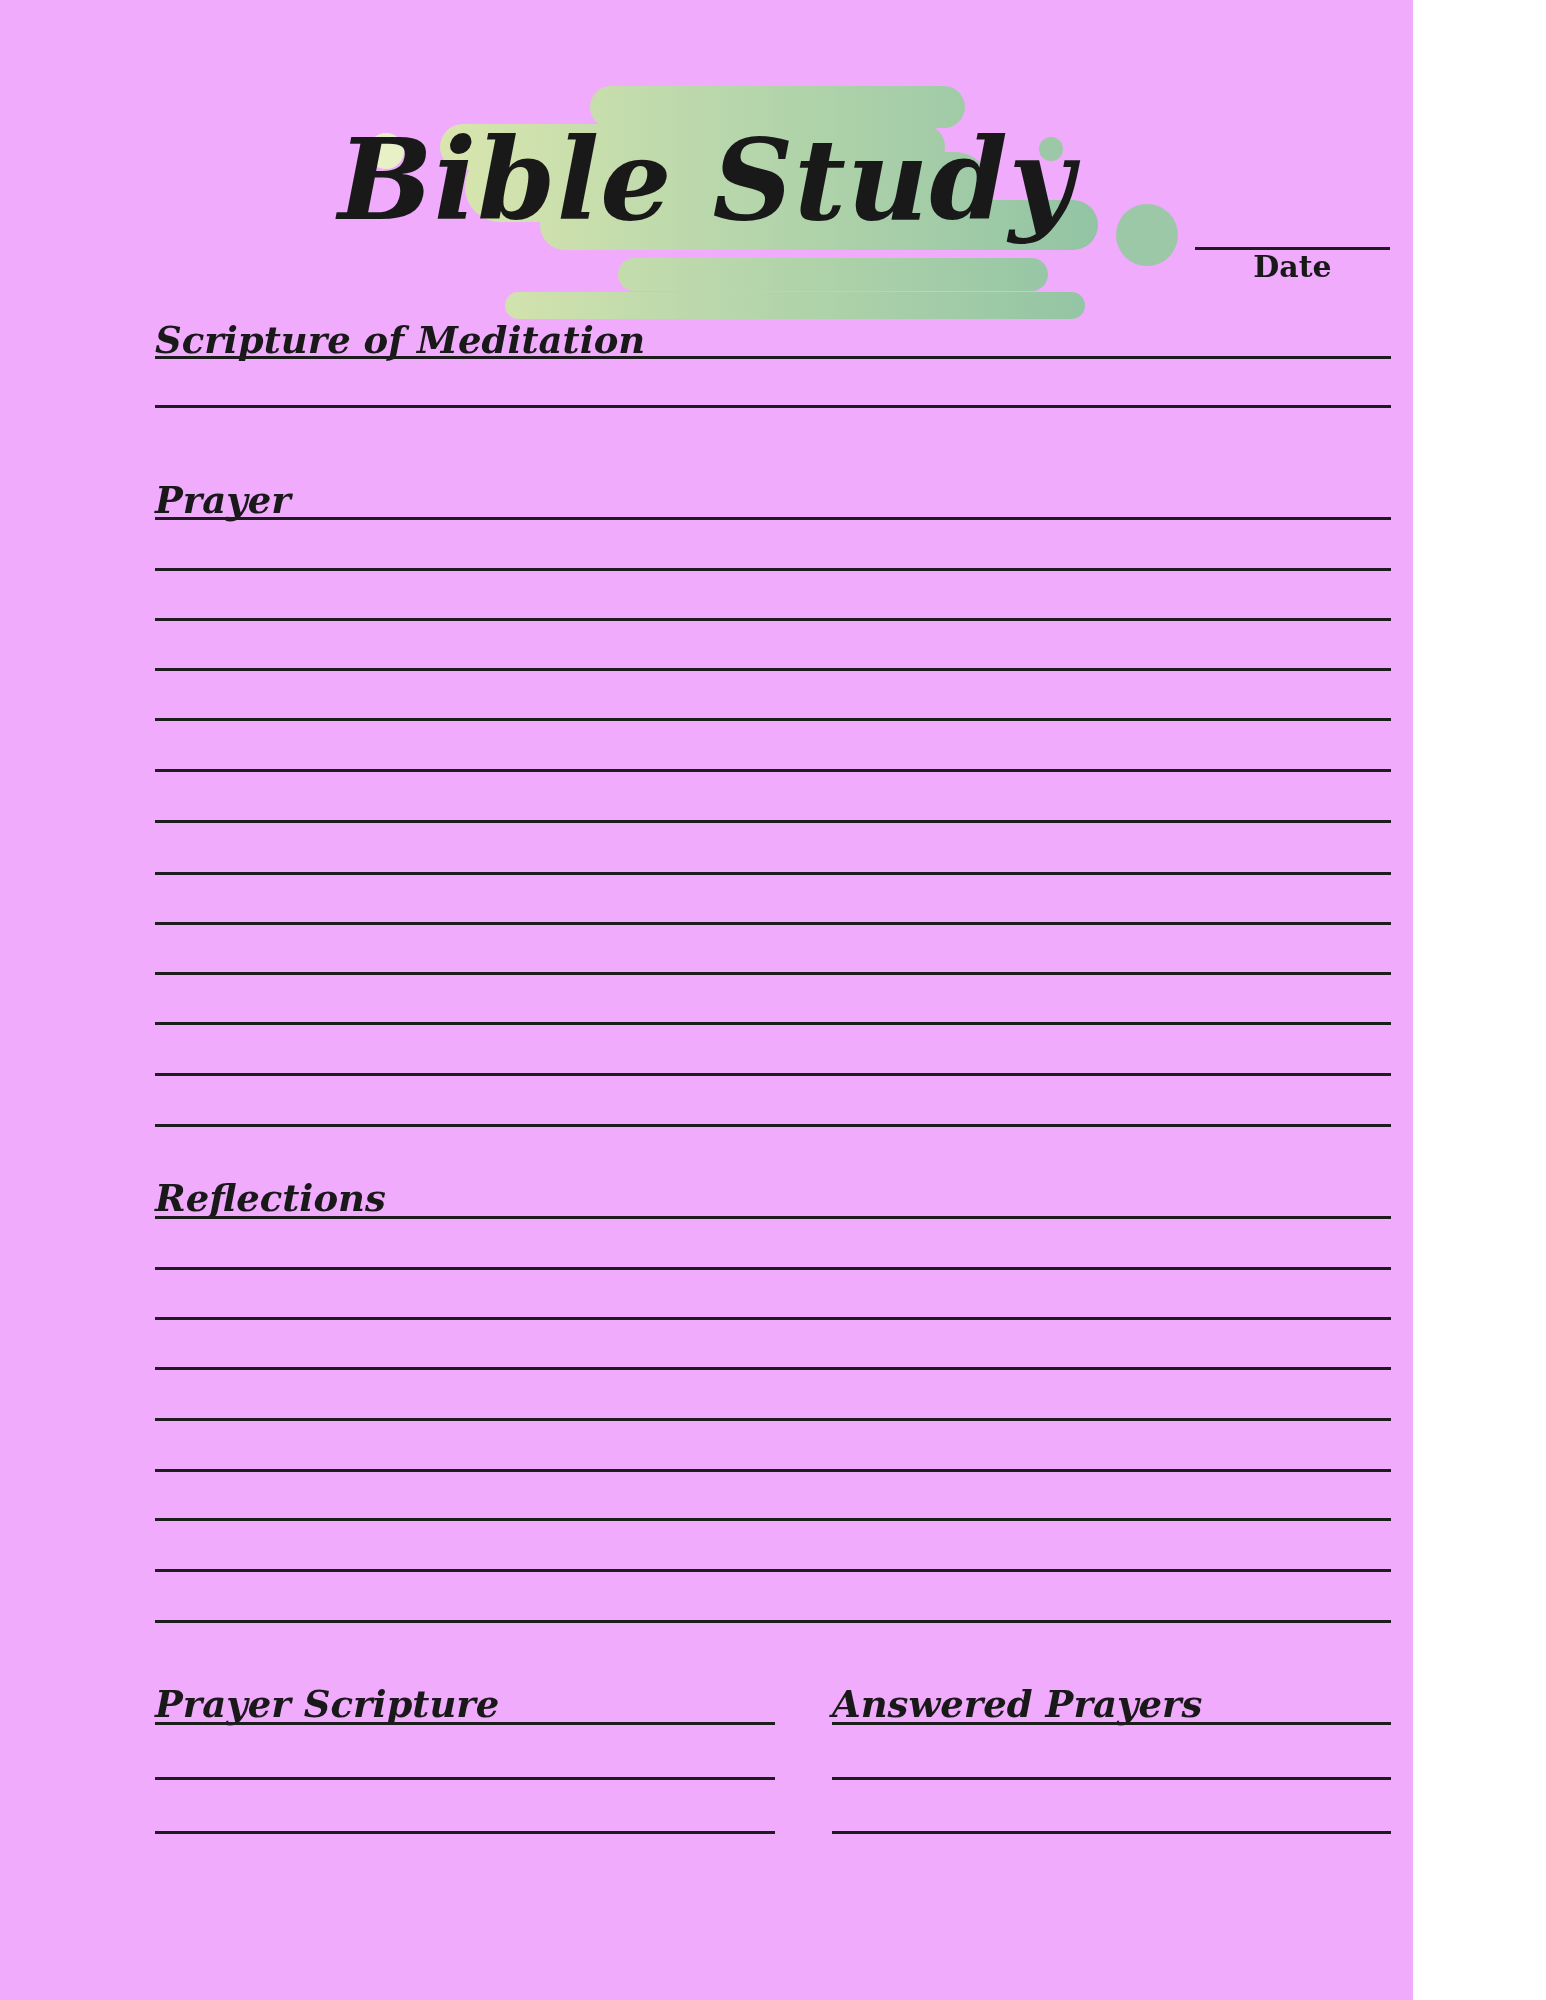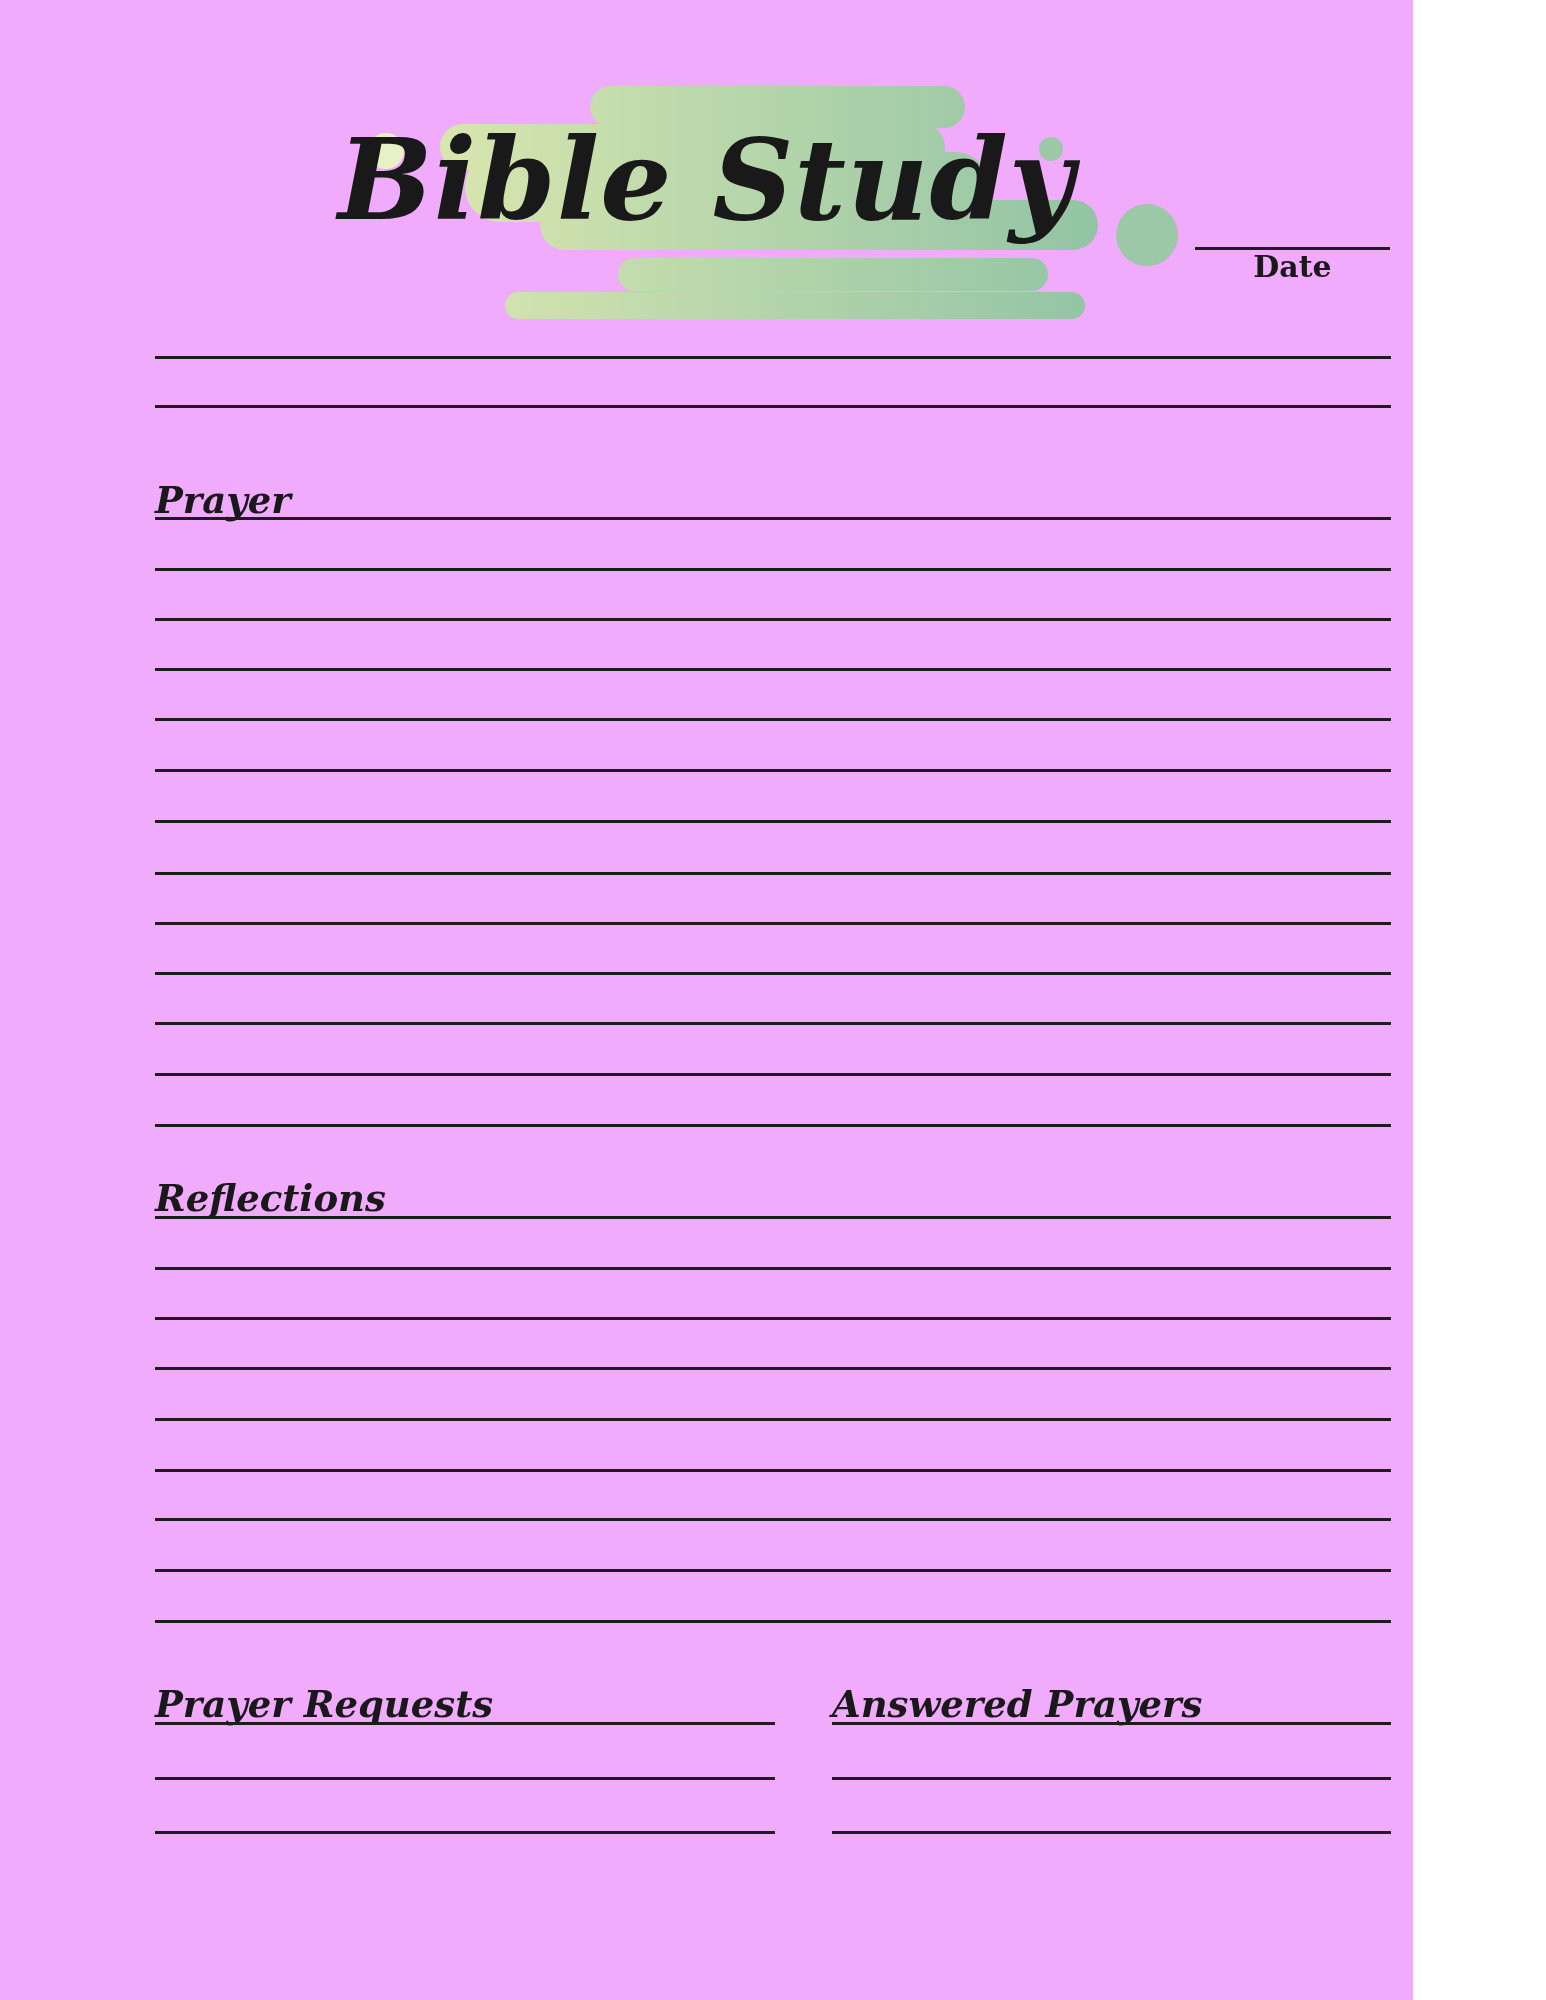--- a/index.html
+++ b/index.html
@@ -92,23 +92,24 @@
     <circle cx="26" cy="71" r="18" fill="#e8f0c5"></circle>
     <circle cx="691" cy="69" r="12" fill="#9cc8a8"></circle>
     <circle cx="787" cy="155" r="31" fill="#9cc8a8"></circle>
   </svg>
 
   <h1 class="title">Bible Study</h1>
 
   <div class="rule date"></div>
   <div class="date-label">Date</div>
 
+  <div class="script-label" style="top:322px; left:155px;">Scripture of Meditation</div>
   <div class="script-label" style="top:482px; left:155px;">Prayer</div>
   <div class="script-label" style="top:1180px; left:155px;font-style:italic;">Reflections</div>
-  <div class="script-label" style="top:1686px; left:155px;">Prayer Requests</div>
+  <div class="script-label" style="top:1686px; left:155px;">Prayer Scripture</div>
   <div class="script-label" style="top:1686px; left:832px;font-style:italic;">Answered Prayers</div>
 
   <div>
     <div class="rule full" style="top:356px;"></div>
     <div class="rule full" style="top:405px;"></div>
   </div>
 
   <div>
     <div class="rule full" style="top:517px;"></div>
     <div class="rule full" style="top:568px;"></div>

